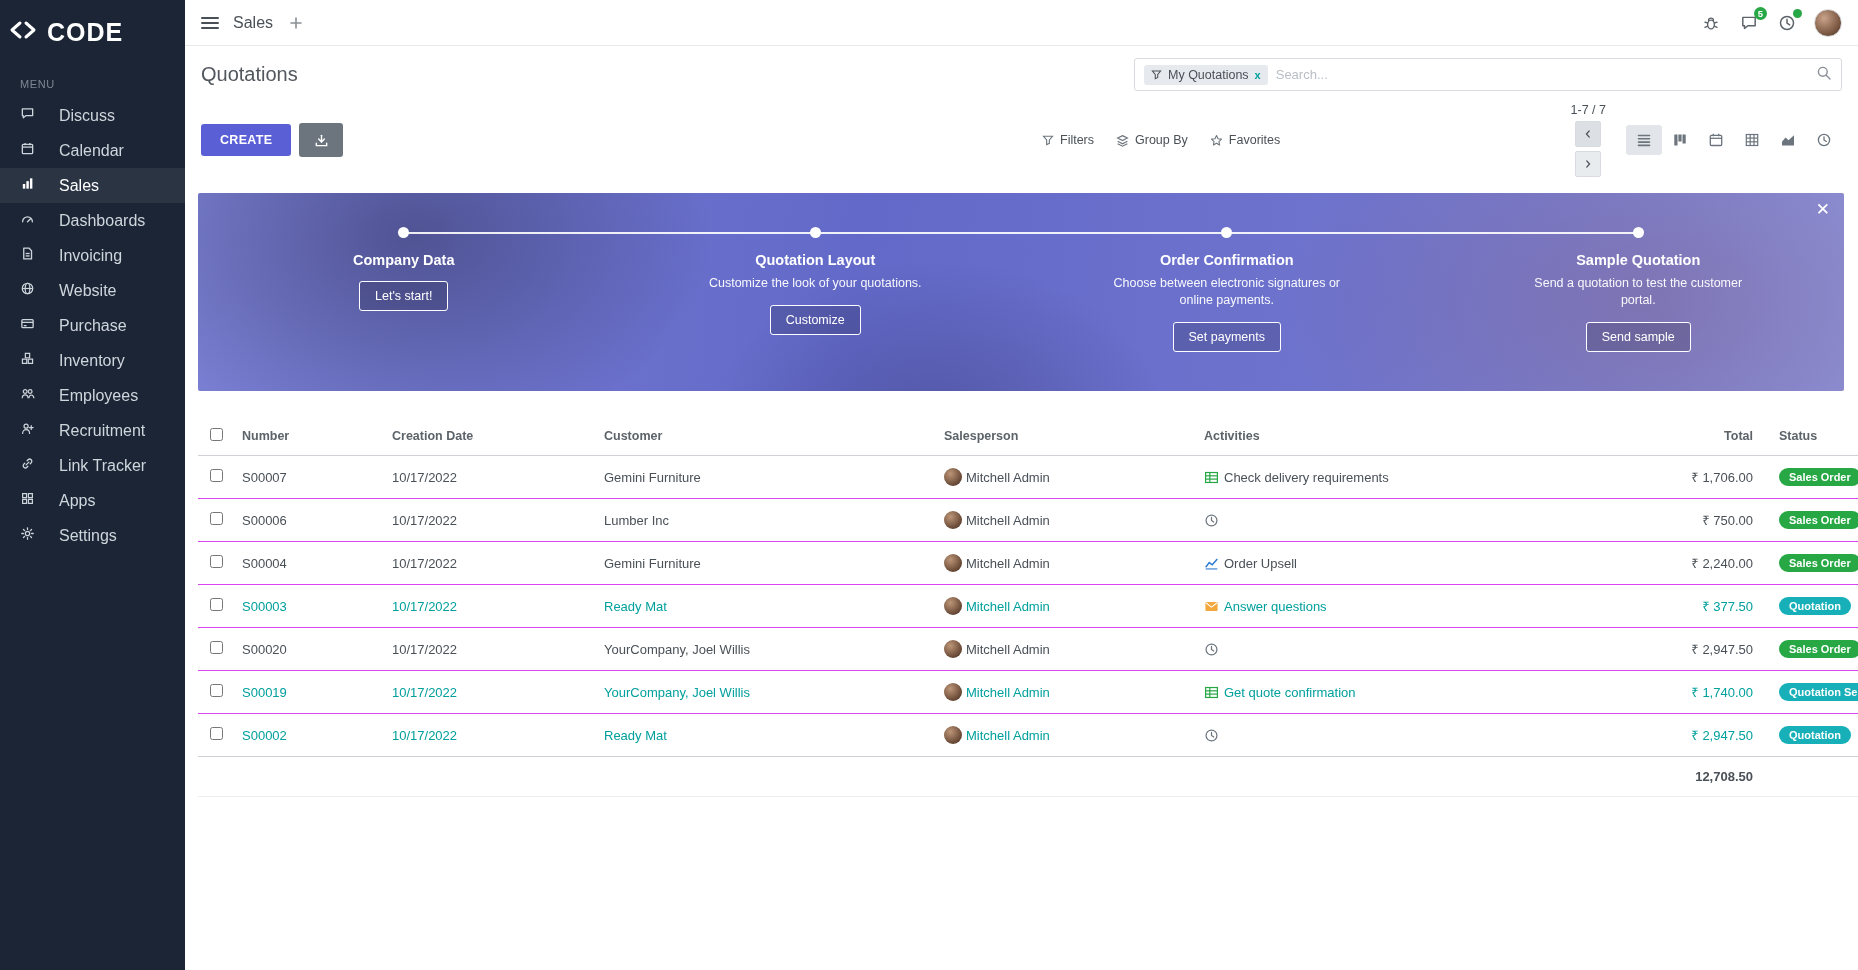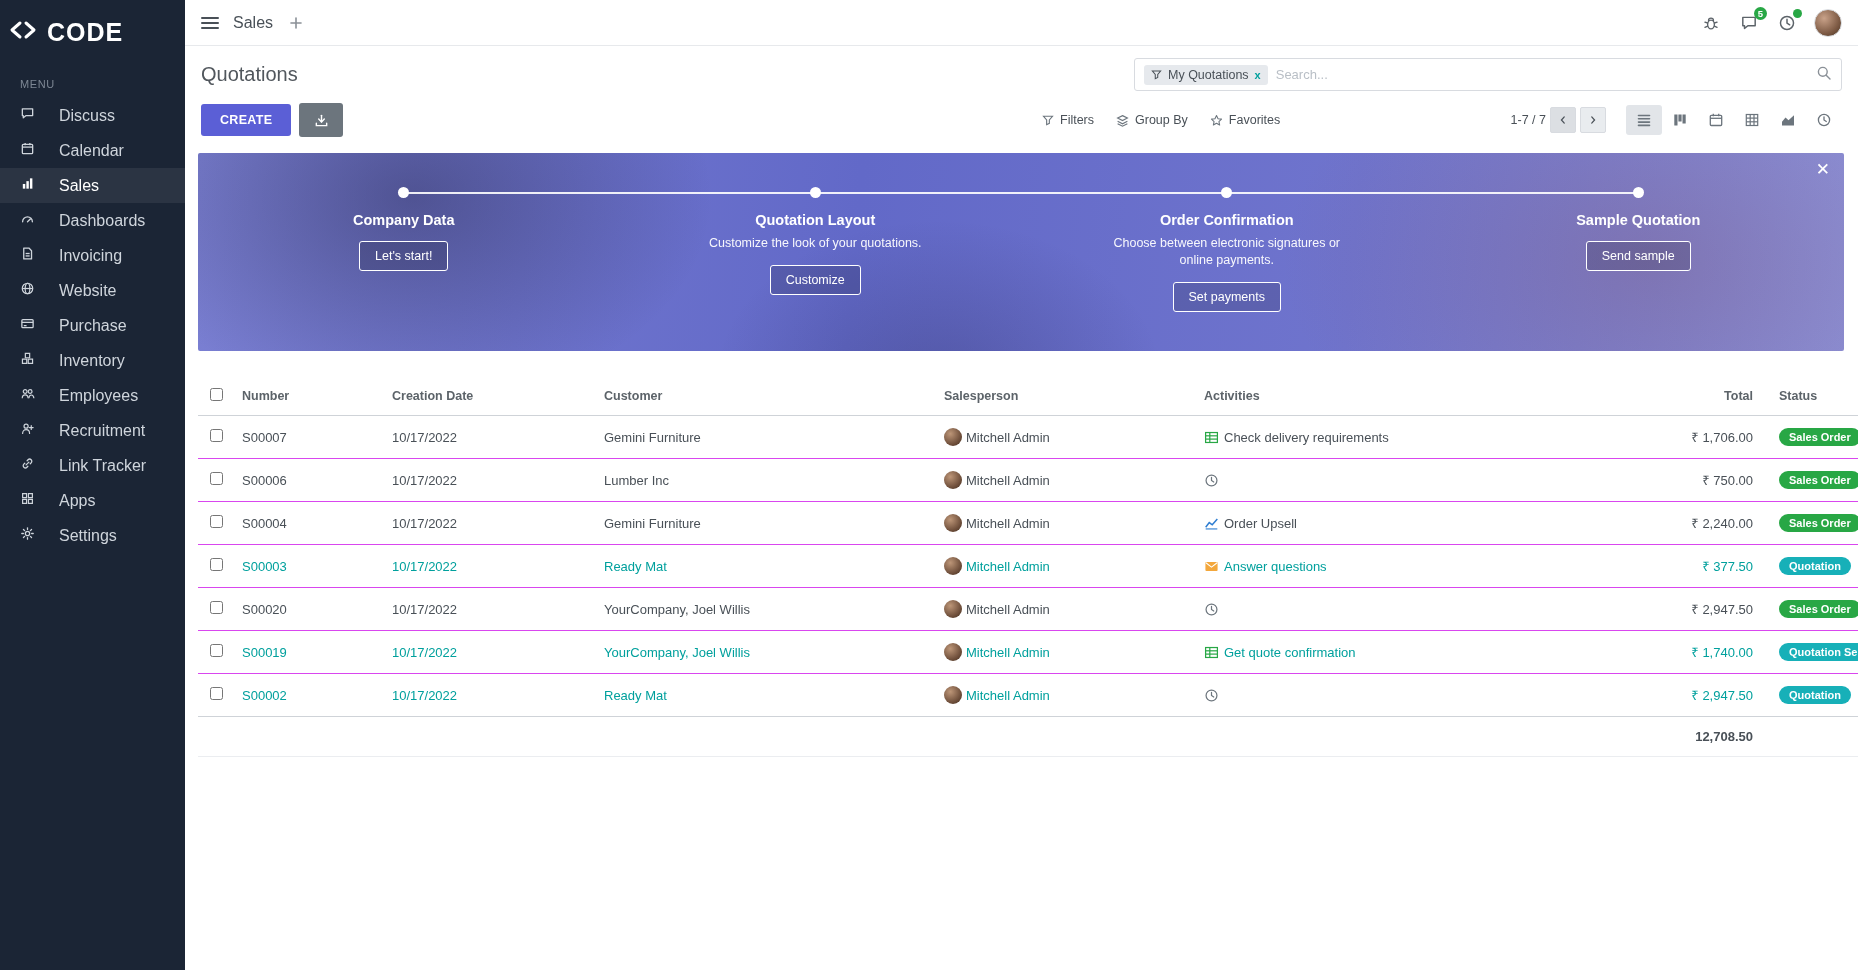--- a/index.html
+++ b/index.html
@@ -39,21 +39,21 @@
   .chip-x { color:#00a09d; font-size:11px; font-weight:700; cursor:pointer; }
   .searchbox input { flex:1; border:none; outline:none; font-size:13px; color:#495057; font-family:"Liberation Sans",sans-serif; background:transparent; }
   .searchbox input::placeholder { color:#b9bfc6; }
 
   .ctl-row2 { margin-top:12px; display:flex; align-items:center; }
   .btn-create { background:#5b5fd6; color:#fff; border:none; border-radius:3px; font-size:12.5px; font-weight:700; letter-spacing:.3px; padding:9px 19px; cursor:pointer; font-family:"Liberation Sans",sans-serif; }
   .btn-export { margin-left:8px; background:#6c757d; border:none; border-radius:3px; width:44px; height:34px; display:flex; align-items:center; justify-content:center; cursor:pointer; }
   .right-zone { margin-left:auto; width:810px; display:flex; align-items:center; padding-left:10px; }
   .fgroup { display:flex; align-items:center; gap:22px; }
   .ftool { display:flex; align-items:center; gap:6px; font-size:12.5px; color:#495057; cursor:pointer; }
-  .pager { margin-left:auto; display:flex; align-items:center; gap:4px; }
+  .pager { margin-left:auto; display:flex; align-items:center; gap:4px;flex-direction:column; }
   .pager-text { font-size:12.5px; color:#495057; }
   .pg-btn { width:26px; height:26px; border:1px solid #d8dbe0; background:#e9ecef; display:flex; align-items:center; justify-content:center; cursor:pointer; border-radius:2px; }
   .pg-btn.prev { background:#dcdfe3; }
   .switcher { margin-left:20px; display:flex; align-items:center; }
   .sw-btn { width:36px; height:30px; display:flex; align-items:center; justify-content:center; cursor:pointer; border-radius:3px; color:#6c757d; }
   .sw-btn.active { background:#e2e5e9; }
 
   
   .banner { position:relative; margin:8px 14px 0 13px; height:198px; border-radius:2px; overflow:hidden; color:#fff;
     background:linear-gradient(95deg,#7a7fd2 0%, #6269c8 40%, #6f74cd 70%, #8d92da 100%); }
@@ -402,20 +402,21 @@
           </div>
           <div class="step">
             <div class="dot"></div>
             <div class="step-title">Order Confirmation</div>
             <div class="step-desc">Choose between electronic signatures or online payments.</div>
             <div><button class="step-btn">Set payments</button></div>
           </div>
           <div class="step">
             <div class="dot"></div>
             <div class="step-title">Sample Quotation</div>
+            <div class="step-desc">Send a quotation to test the customer portal.</div>
             <div><button class="step-btn">Send sample</button></div>
           </div>
         </div>
       </div>
     </div>
 
     <div class="table-wrap">
       <table>
         <colgroup>
           <col style="width:36px">

